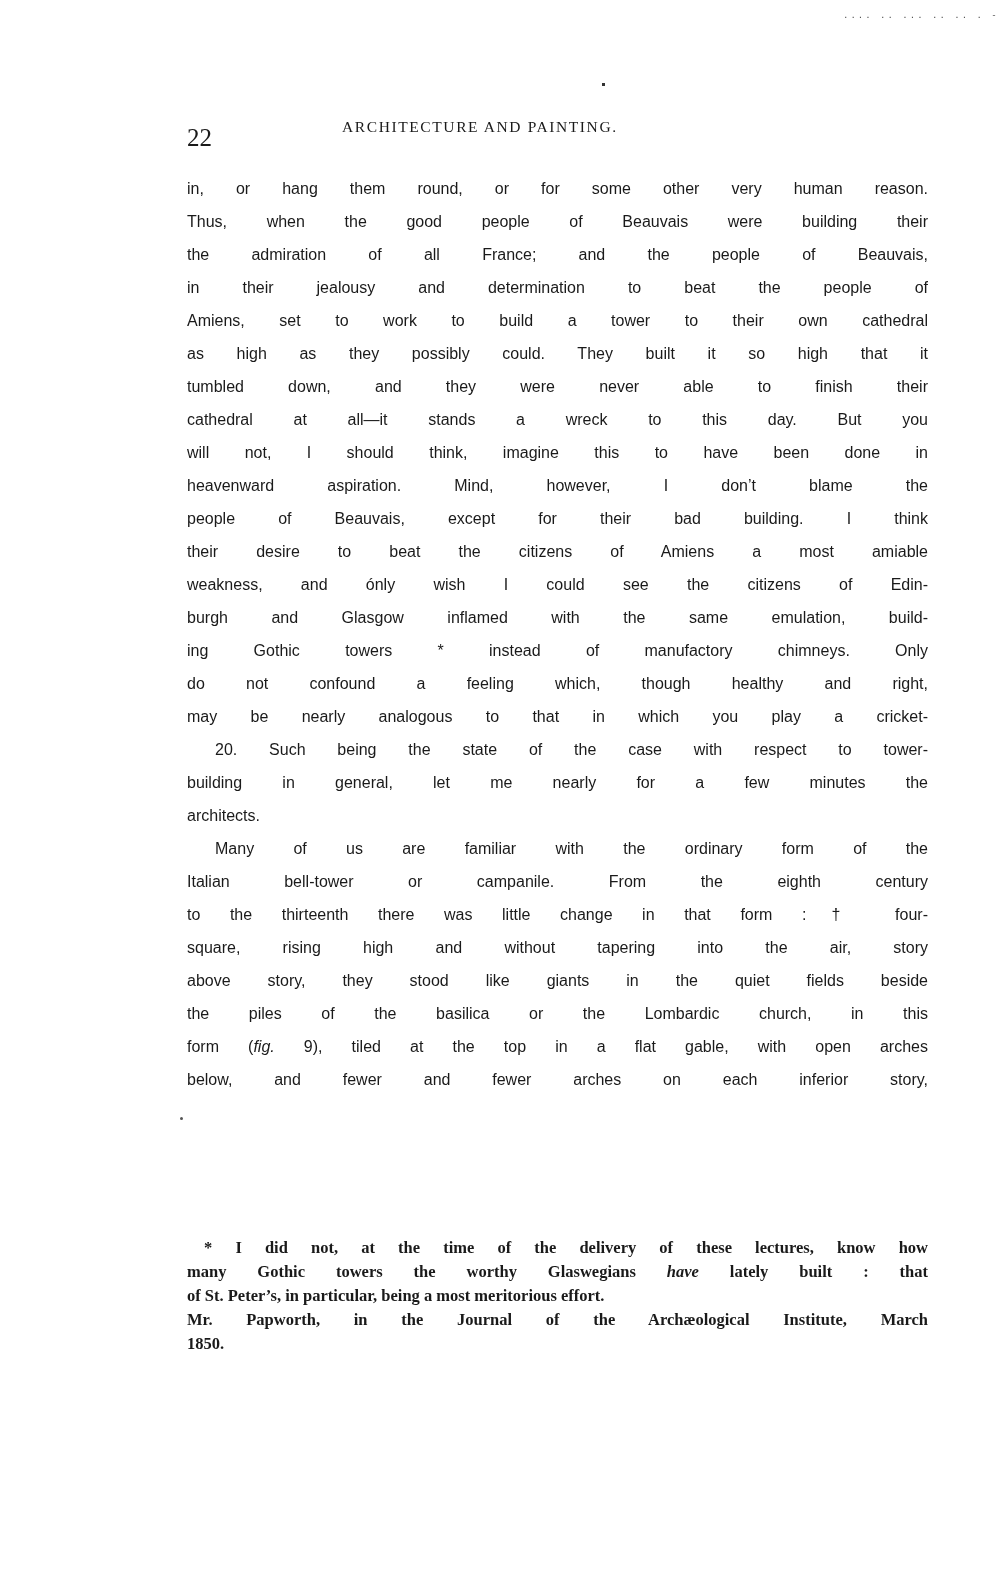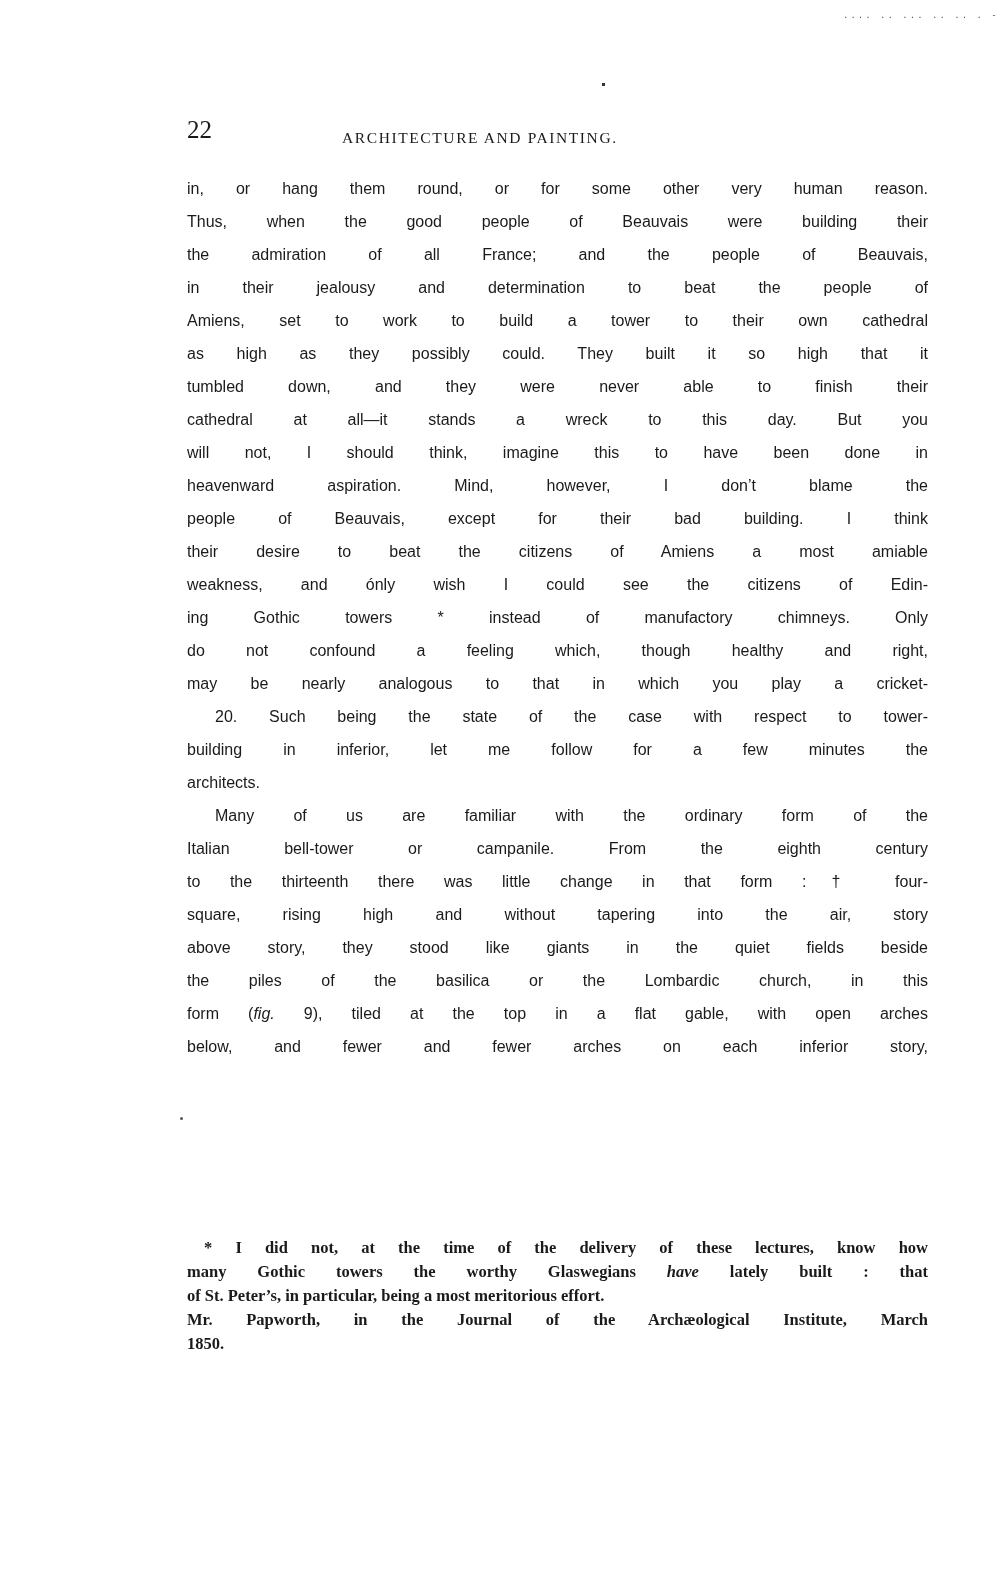--- a/index.html
+++ b/index.html
@@ -1,20 +1,20 @@
 <!DOCTYPE html>
 <html><head>
   <meta charset="utf-8">
   <style>
     html, body { margin: 0; padding: 0; background: #ffffff; }
     body { width: 1000px; height: 1570px; position: relative; overflow: hidden; color: #1a1a1a; }
     .page { position: absolute; left: 0; top: 0; width: 1000px; height: 1570px; }
     .running-head { position: absolute; top: 108px; left: 187px; width: 741px; height: 34px; font-family: "Liberation Serif", serif; }
-    .page-number { position: absolute; left: 0; top: 8px; font-size: 25px; }
-    .running-title { position: absolute; left: 155px; top: 21px; font-size: 15.5px; letter-spacing: 1.6px; }
+    .page-number { position: absolute; left: 0; top: 16px; font-size: 25px; }
+    .running-title { position: absolute; left: 155px; top: 10px; font-size: 15.5px; letter-spacing: 1.6px; }
     .body-lines { position: absolute; left: 187px; top: 172px; width: 741px; font-family: Liberation Sans, sans-serif; font-size: 16px; }
     .line { height: 33px; line-height: 33px; white-space: nowrap; text-align: justify; text-align-last: justify; }
     .line.last { text-align-last: left; }
     .line.indent { padding-left: 28px; }
     .foot-lines { position: absolute; left: 187px; top: 1236px; width: 741px; font-family: "Liberation Serif", serif; font-size: 16.5px; font-weight: bold; }
     .fline { height: 24px; line-height: 24px; white-space: nowrap; text-align: justify; text-align-last: justify; }
     .fline.last { text-align-last: left; }
     .fline.indent { padding-left: 17px; }
     .artifact { position: absolute; background: #333; }
     .artifact-dots { position: absolute; top: 10px; left: 843px; font-family: "DejaVu Sans Mono", monospace; font-size: 9px; color: #555; letter-spacing: 2px; }
@@ -41,25 +41,26 @@
     <div class="line">in their jealousy and determination to beat the people of</div>
     <div class="line">Amiens, set to work to build a tower to their own cathedral</div>
     <div class="line">as high as they possibly could.  They built it so high that it</div>
     <div class="line">tumbled down, and they were never able to finish their</div>
     <div class="line">cathedral at all—it stands a wreck to this day.  But you</div>
     <div class="line">will not, I should think, imagine this to have been done in</div>
     <div class="line">heavenward aspiration.  Mind, however, I don’t blame the</div>
     <div class="line">people of Beauvais, except for their bad building.  I think</div>
     <div class="line">their desire to beat the citizens of Amiens a most amiable</div>
     <div class="line">weakness, and ónly wish I could see the citizens of Edin-</div>
+    <div class="line">burgh and Glasgow inflamed with the same emulation, build-</div>
     <div class="line">ing Gothic towers * instead of manufactory chimneys.  Only</div>
     <div class="line">do not confound a feeling which, though healthy and right,</div>
     <div class="line">may be nearly analogous to that in which you play a cricket-</div>
     <div class="line indent">20.  Such being the state of the case with respect to tower-</div>
-    <div class="line">building in inferior, let me follow for a few minutes the</div>
+    <div class="line">building in general, let me nearly for a few minutes the</div>
     <div class="line last">architects.</div>
     <div class="line indent">Many of us are familiar with the ordinary form of the</div>
     <div class="line">Italian bell-tower or campanile.  From the eighth century</div>
     <div class="line">to the thirteenth there was little change in that form :† four-</div>
     <div class="line">square, rising high and without tapering into the air, story</div>
     <div class="line">above story, they stood like giants in the quiet fields beside</div>
     <div class="line">the piles of the basilica or the Lombardic church, in this</div>
     <div class="line"><span>form (</span><em>fig.</em><span> 9), tiled at the top in a flat gable, with open arches</span></div>
     <div class="line">below, and fewer and fewer arches on each inferior story,</div>
   </div>

